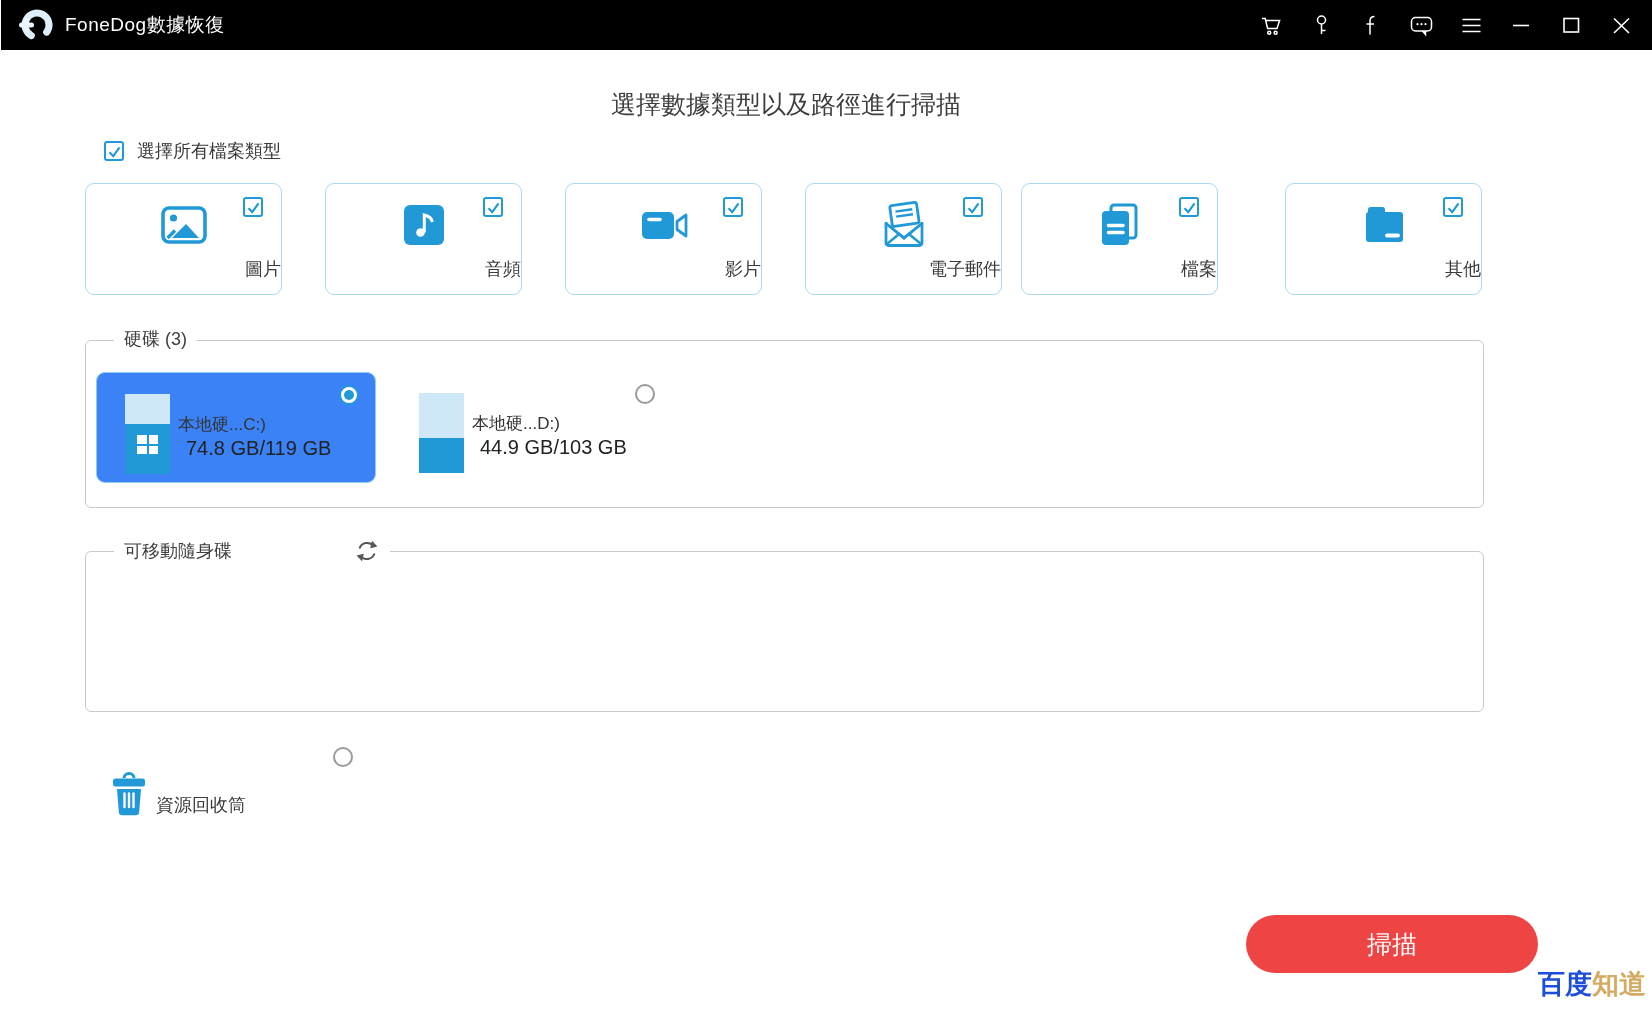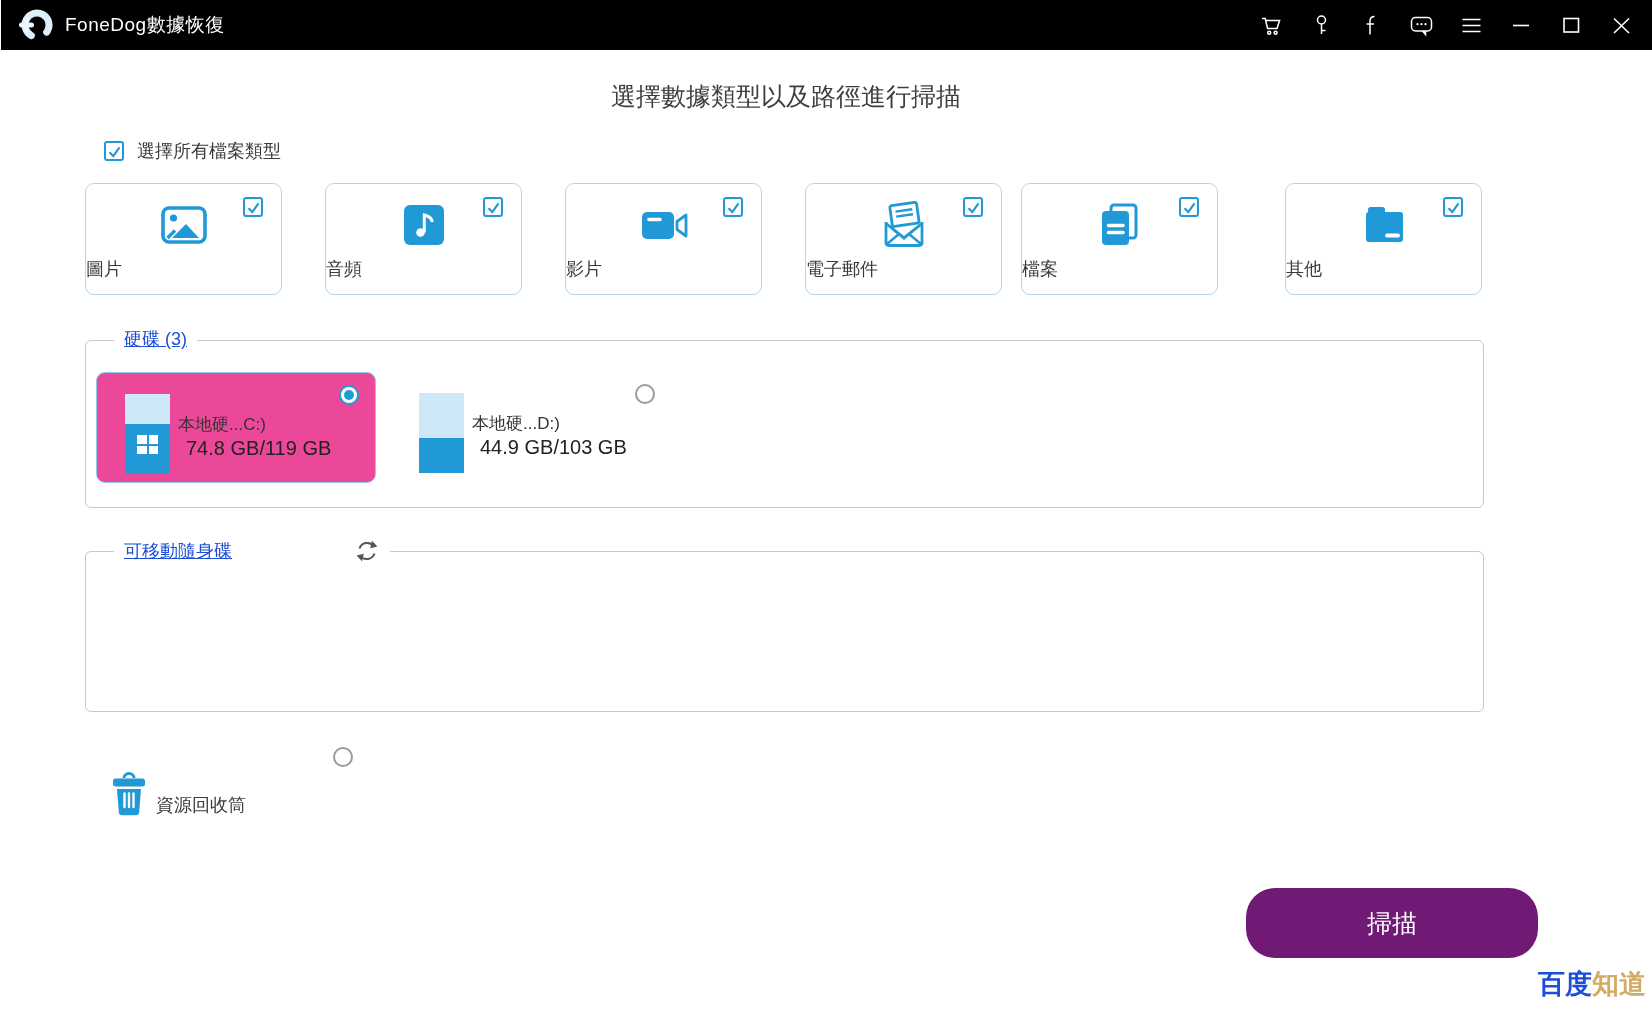--- a/index.html
+++ b/index.html
@@ -10,49 +10,49 @@
   .titlebar{position:absolute;left:1px;top:0;width:1652px;height:50px;background:#000000;}
   .logo{position:absolute;left:14px;top:5px;width:40px;height:40px;}
   .app-title{position:absolute;left:64px;top:0;height:50px;line-height:50px;
              color:#fff;font-size:19px;letter-spacing:.5px;}
   .tb-icons{position:absolute;right:18px;top:0;height:50px;display:flex;align-items:center;gap:23px;}
   .tb-btn{width:27px;height:27px;background:none;border:none;padding:0;cursor:pointer;display:flex;
           align-items:center;justify-content:center;}
   .tb-btn svg{display:block;}
 
   
-  .heading{position:absolute;left:0;top:80px;width:1572px;text-align:center;
+  .heading{position:absolute;left:0;top:88px;width:1572px;text-align:center;
            font-size:25px;color:#3e3e3e;}
   .select-all{position:absolute;left:104px;top:139px;display:flex;align-items:center;gap:13px;
               font-size:18px;color:#3a3a3a;cursor:pointer;}
   .cb{width:20px;height:20px;border:2px solid #2199d6;border-radius:3px;background:#fff;
       display:inline-flex;align-items:center;justify-content:center;box-sizing:border-box;}
 
   
   .card{position:absolute;top:183px;width:197px;height:112px;background:#fff;
         border:1px solid #abd9f2;border-radius:9px;box-sizing:border-box;cursor:pointer;}
   .c0{left:85px}.c1{left:325px}.c2{left:565px}.c3{left:805px}.c4{left:1021px}.c5{left:1285px}
   .card .cb{position:absolute;top:13px;right:18px;}
   .card .type-icon{position:absolute;left:0;right:0;top:17px;display:flex;justify-content:center;}
-  .card .type-label{position:absolute;left:0;right:0;bottom:13px;text-align:left;
+  .card .type-label{position:absolute;left:0;right:0;bottom:13px;text-align:right;
                     font-size:18px;color:#3a3a3a;}
 
   
   .fset{position:absolute;left:85px;width:1399px;border:1px solid #c9c9c9;border-radius:6px;
         box-sizing:border-box;background:#fff;}
   .fset-hd{top:340px;height:168px;}
   .fset-rm{top:551px;height:161px;}
   .legend{position:absolute;top:-14px;left:28px;background:#fff;padding:0 10px;
-          font-size:18px;color:#1d4ed8;display:flex;align-items:center;text-decoration:underline;}
+          font-size:18px;color:#404040;display:flex;align-items:center;}
   .refresh-btn{background:none;border:none;padding:0;margin-left:122px;cursor:pointer;
                width:26px;height:26px;display:flex;align-items:center;justify-content:center;}
 
   
   .drive{position:absolute;top:31px;width:280px;height:111px;box-sizing:border-box;cursor:pointer;}
-  .d0{left:10px;background:#ec4899;border:1px solid #8fcbee;border-radius:9px;}
+  .d0{left:10px;background:#3b82f6;border:1px solid #8fcbee;border-radius:9px;}
   .d1{left:305px;}
   .d2{left:597px;}
   .disk-icon{position:absolute;left:28px;top:21px;width:45px;height:80px;display:flex;
              flex-direction:column;}
   .disk-free{background:#cfe8f8;}
   .disk-used{background:#2199d6;flex:1;position:relative;}
   .disk-free.beige{background:#f6eddc;}
   .disk-used.orange{background:#f7a329;}
   .win-logo{position:absolute;left:12px;top:11px;width:21px;height:19px;
             display:grid;grid-template-columns:10px 9px;grid-template-rows:9px 8px;gap:2px;}
@@ -64,22 +64,22 @@
   .radio.sel{border-color:#2199d6;}
   .radio.sel::after{content:"";position:absolute;left:3px;top:3px;width:10px;height:10px;
                     border-radius:50%;background:#2199d6;}
 
   
   .rb-radio{position:absolute;left:333px;top:747px;}
   .trash{position:absolute;left:110px;top:771px;}
   .rb-label{position:absolute;left:156px;top:793px;font-size:18px;color:#3a3a3a;cursor:pointer;}
 
   
-  .scan{position:absolute;left:1246px;top:888px;width:292px;height:70px;border:none;
-        border-radius:29px;background:#701a75;color:#fff;font-size:25px;cursor:pointer;
+  .scan{position:absolute;left:1246px;top:915px;width:292px;height:58px;border:none;
+        border-radius:29px;background:#ef4444;color:#fff;font-size:25px;cursor:pointer;
         font-family:"Liberation Sans",sans-serif;}
 
   
   .watermark{position:absolute;right:6px;top:966px;font-size:27px;font-weight:bold;}
   .wm1{color:#1d4ed8;} .wm2{color:#d4ab62;}
 </style>
 </head>
 <body>
 
 <div class="app">

